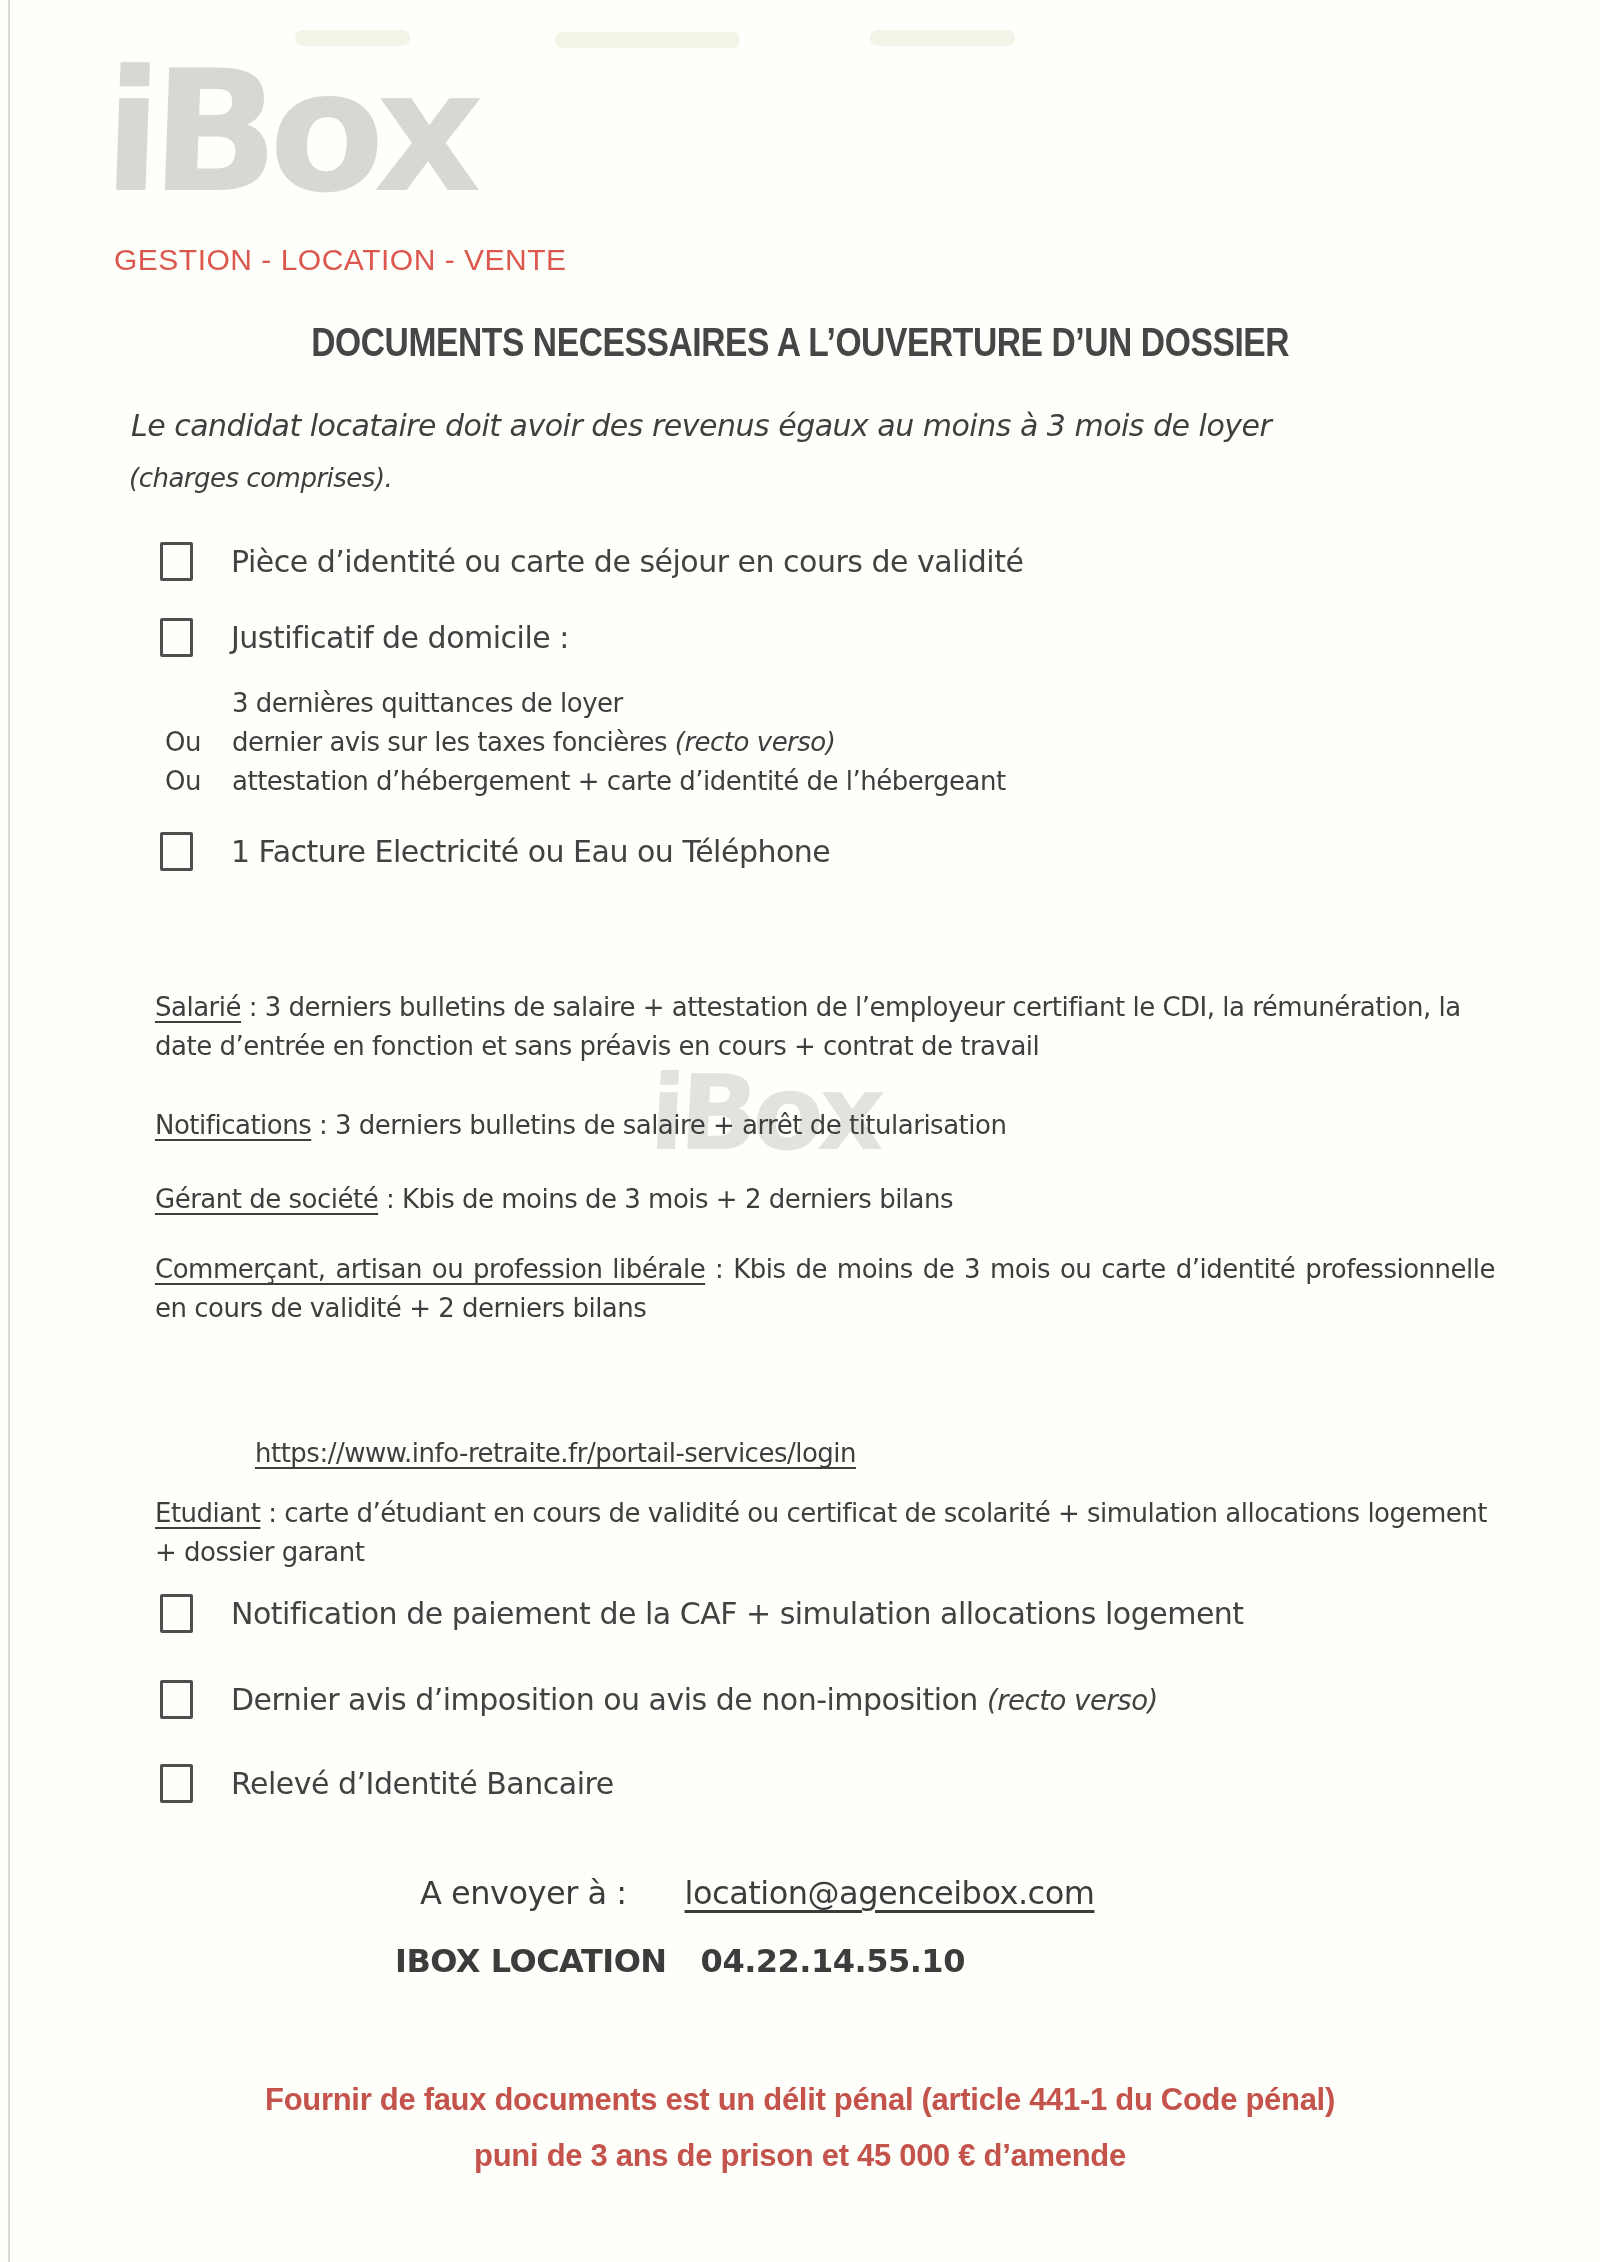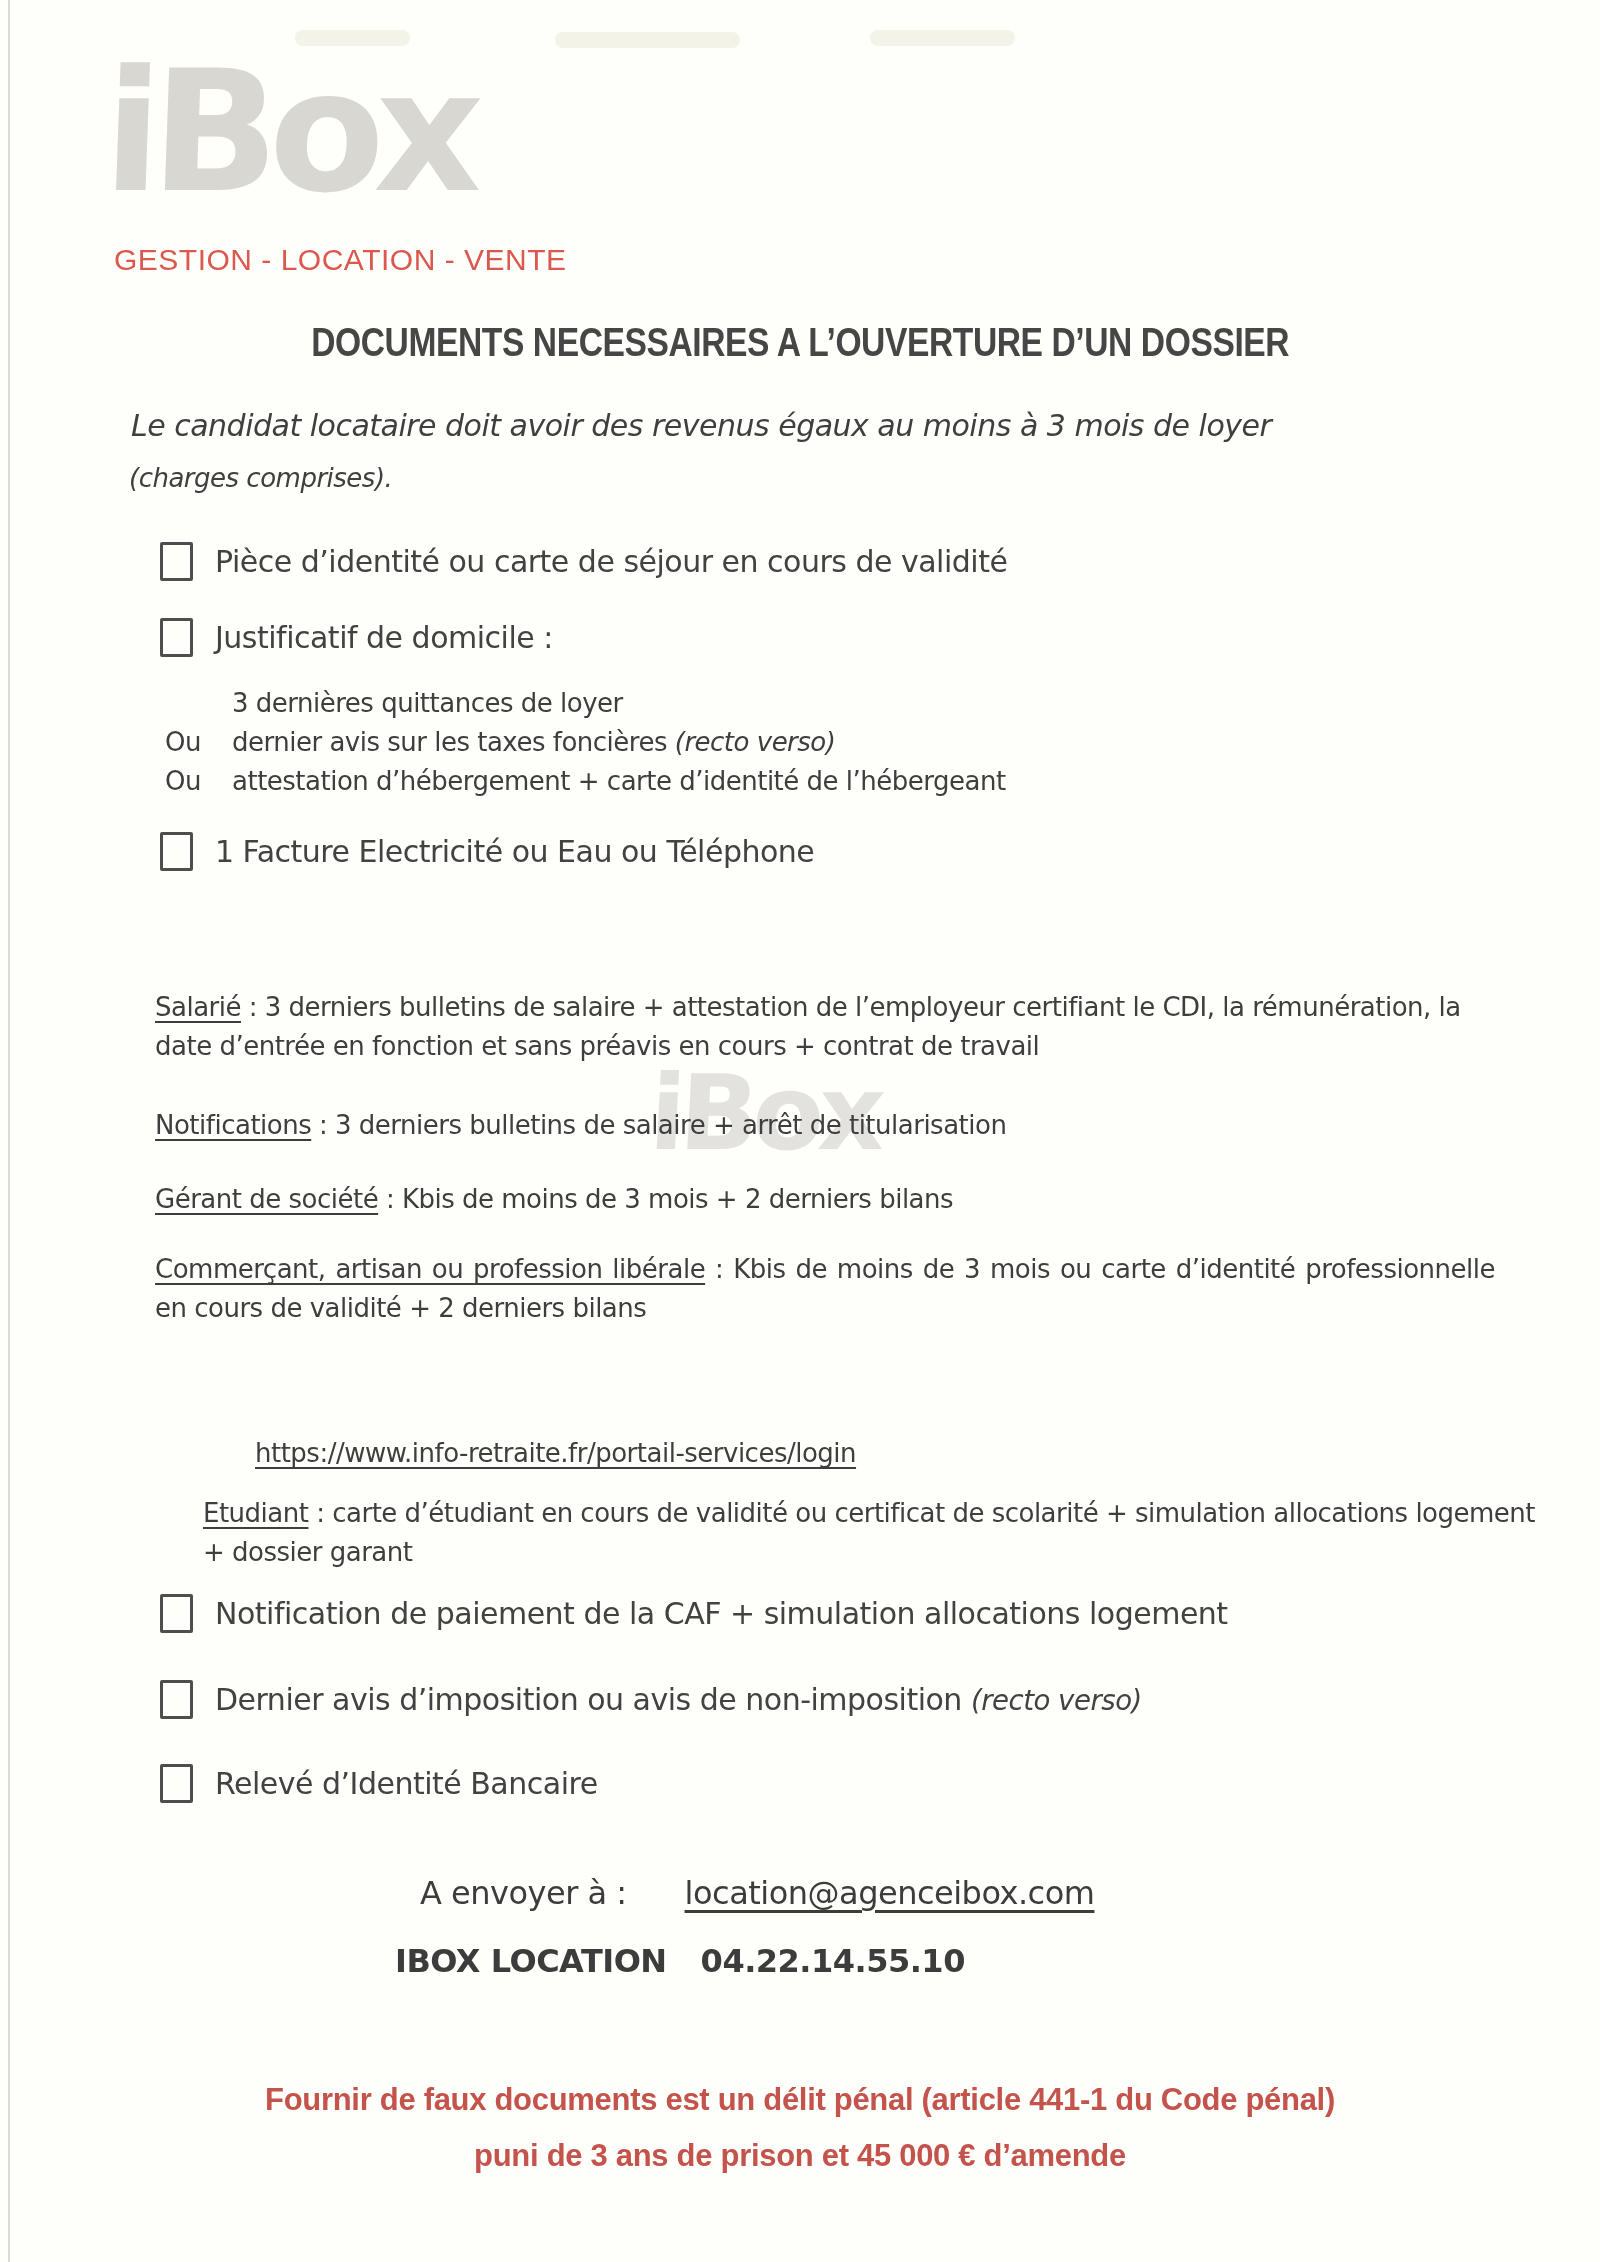--- a/index.html
+++ b/index.html
@@ -31,21 +31,21 @@
     font-size:40px;letter-spacing:-.5px;color:#464646;white-space:nowrap;
   }
   .intro1{position:absolute;left:131px;top:408px;font-style:italic;font-size:30px;letter-spacing:-.5px;color:#3f3f3f;}
   .intro2{position:absolute;left:129px;top:463px;font-style:italic;font-size:26px;letter-spacing:-.5px;color:#3f3f3f;}
   
   .check-row{position:absolute;left:160px;display:flex;align-items:flex-start;gap:22px;}
   .checkbox{
     width:33px;height:39px;border:3px solid #4e4e4e;border-radius:2px;
     background:transparent;flex:0 0 auto;margin-top:2px;box-sizing:border-box;
   }
-  .check-label{font-size:30px;letter-spacing:-.5px;color:#424242;line-height:44px;white-space:nowrap;}
+  .check-label{font-size:30px;letter-spacing:-.5px;color:#424242;line-height:44px;white-space:nowrap;margin-left:16px;}
   .check-label .it{font-style:italic;font-size:.92em;}
   
   .ou-row{position:absolute;left:165px;display:flex;font-size:26px;letter-spacing:-.5px;color:#3e3e3e;}
   .ou-prefix{width:67px;flex:0 0 auto;}
   .ou-text .it{font-style:italic;}
   
   .para{
     position:absolute;left:155px;width:1340px;
     font-size:26px;letter-spacing:-.5px;line-height:39px;color:#3e3e3e;
   }
@@ -125,21 +125,21 @@
   <div class="para" style="top:1106px;">
     <span class="lead">Notifications</span><span> : 3 derniers bulletins de salaire + arrêt de titularisation</span>
   </div>
   <div class="para" style="top:1180px;">
     <span class="lead">Gérant de société</span><span> : Kbis de moins de 3 mois + 2 derniers bilans</span>
   </div>
   <div class="para justify" style="top:1250px;">
     <span class="lead">Commerçant, artisan ou profession libérale</span><span> : Kbis de moins de 3 mois ou carte d’identité professionnelle en cours de validité + 2 derniers bilans</span>
   </div>
   <div class="plink" style="top:1438px;">https://www.info-retraite.fr/portail-services/login</div>
-  <div class="para" style="top:1494px;margin-left:48px;">
+  <div class="para" style="top:1494px;">
     <span class="lead">Etudiant</span><span> : carte d’étudiant en cours de validité ou certificat de scolarité + simulation allocations logement + dossier garant</span>
   </div>
 
   <div class="check-row" style="top:1592px;">
     <div class="checkbox"></div>
     <div class="check-label"><span>Notification de paiement de la CAF + simulation allocations logement</span><span class="it"></span></div>
   </div>
   <div class="check-row" style="top:1762px;">
     <div class="checkbox"></div>
     <div class="check-label"><span>Relevé d’Identité Bancaire</span><span class="it"></span></div>

